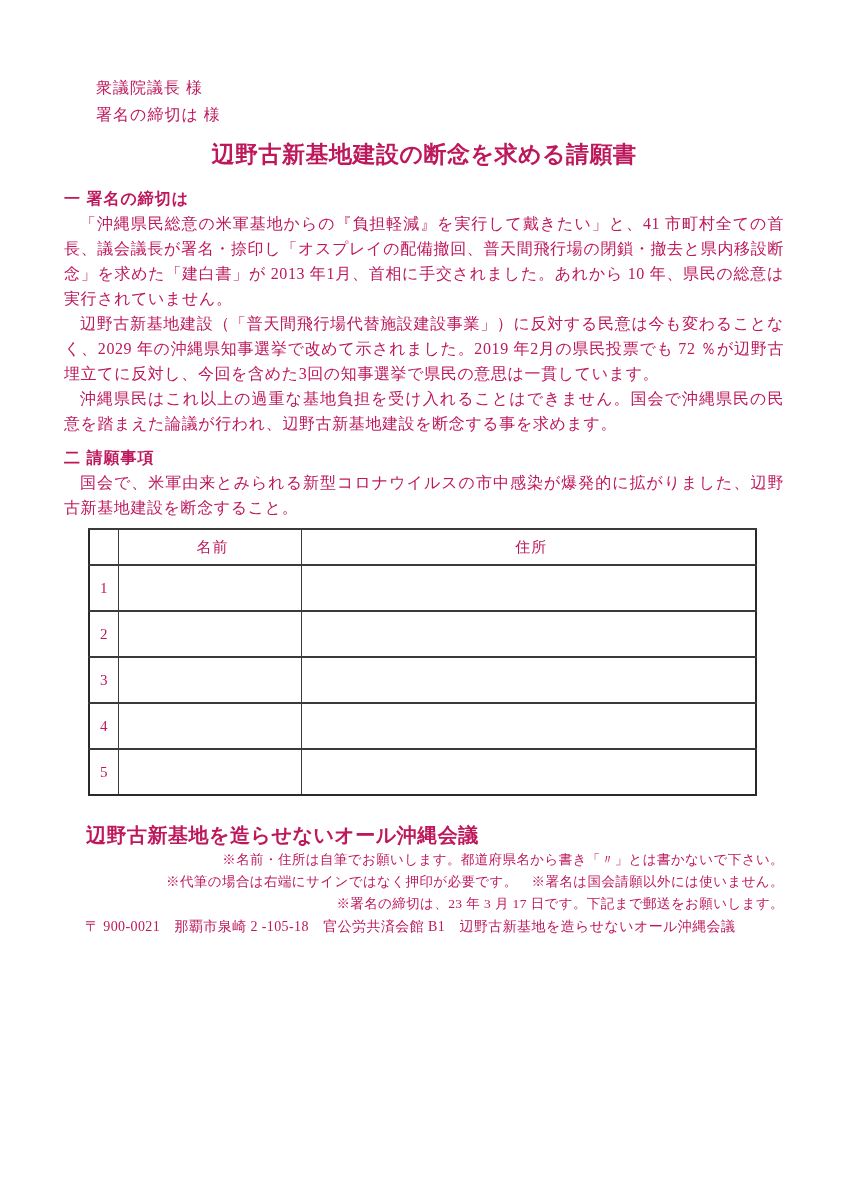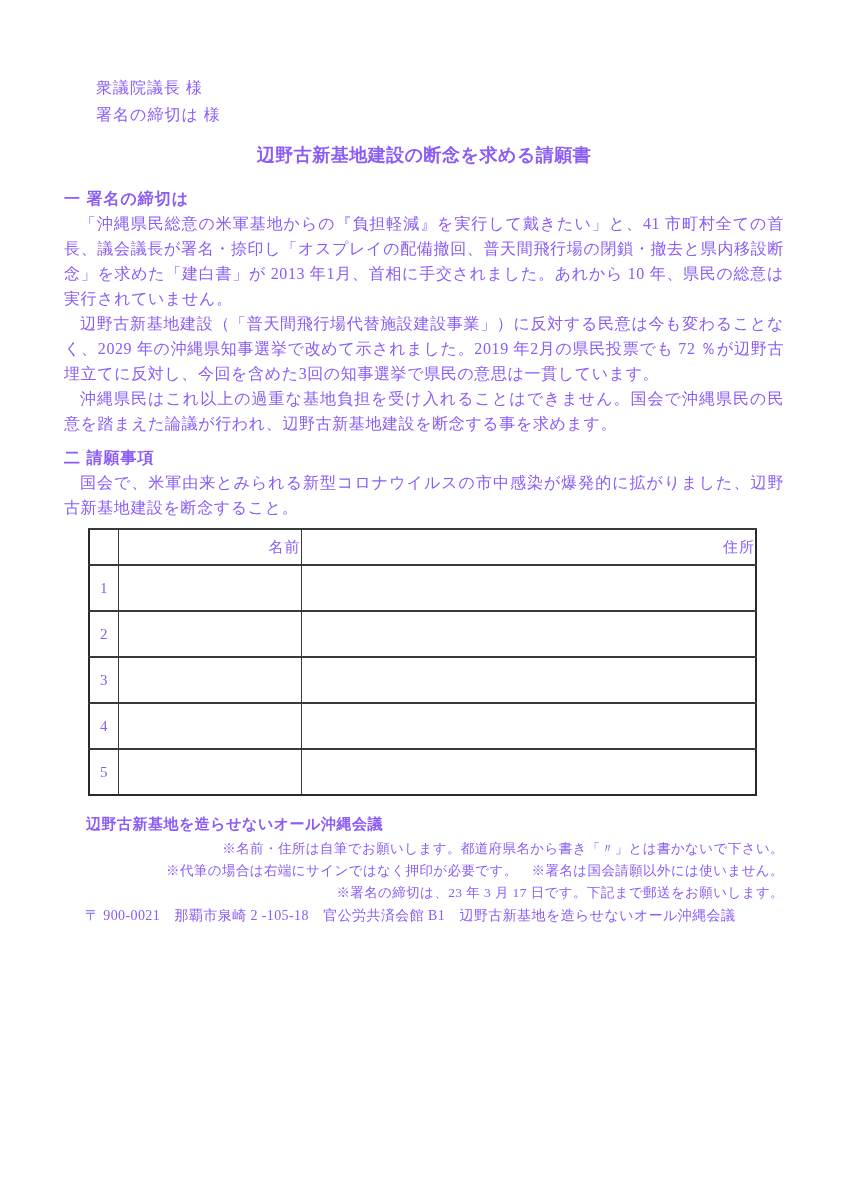--- a/index.html
+++ b/index.html
@@ -6,39 +6,39 @@
     margin: 0;
     padding: 0;
     background: #ffffff;
   }
   .page {
     position: relative;
     width: 848px;
     height: 1200px;
     margin: 0 auto;
     background: #ffffff;
-    color: #8b5cf6;
+    color: #be185d;
     font-family: "Liberation Serif", "DejaVu Serif", serif;
     font-size: 16px;
     overflow: hidden;
     box-sizing: border-box;
     padding: 74px 64px 0 64px;
     border-radius: 32px;
   }
   .addressees {
     margin-left: 32px;
   }
   .addressee {
     line-height: 27px;
     letter-spacing: 1px;
   }
   .doc-title {
     margin-top: 12px;
     text-align: center;
-    font-size: 18px;
+    font-size: 23px;
     font-weight: bold;
     line-height: 30px;
     letter-spacing: 0.5px;
     font-family: "Liberation Serif", "DejaVu Serif", serif;
   }
   .section-heading {
     font-family: "Liberation Sans", "DejaVu Sans", sans-serif;
     font-weight: bold;
     font-size: 16px;
     line-height: 25px;
@@ -68,35 +68,35 @@
     font-weight: normal;
   }
   .signature-table { border: 2px solid #2a2a2a; }
   .signature-table tr { border-top: 2px solid #3a3a3a; }
   .col-no { width: 29px; }
   .col-name { width: 183px; }
   .col-addr { width: 455px; }
   .header-row th {
     height: 36px;
     font-size: 15px;
-    text-align: right;
+    text-align: center;
     padding-left: 6px;
     letter-spacing: 1px;
   }
   .sig-row td { height: 46px; }
   .row-no {
     text-align: center;
     font-size: 15px;
     font-family: "Liberation Serif", "DejaVu Serif", serif;
   }
   .org-name {
-    margin-top: 16px;
+    margin-top: 27px;
     font-family: "Liberation Sans", "DejaVu Sans", sans-serif;
     font-weight: bold;
-    font-size: 15px;
+    font-size: 20px;
     line-height: 24px;
     margin-left: 22px;
     letter-spacing: 0.5px;
   }
   .footnotes { margin-top: 2px; text-align: right; }
   .footnote {
     font-size: 13.5px;
     line-height: 22px;
     letter-spacing: 0.4px;
   }

